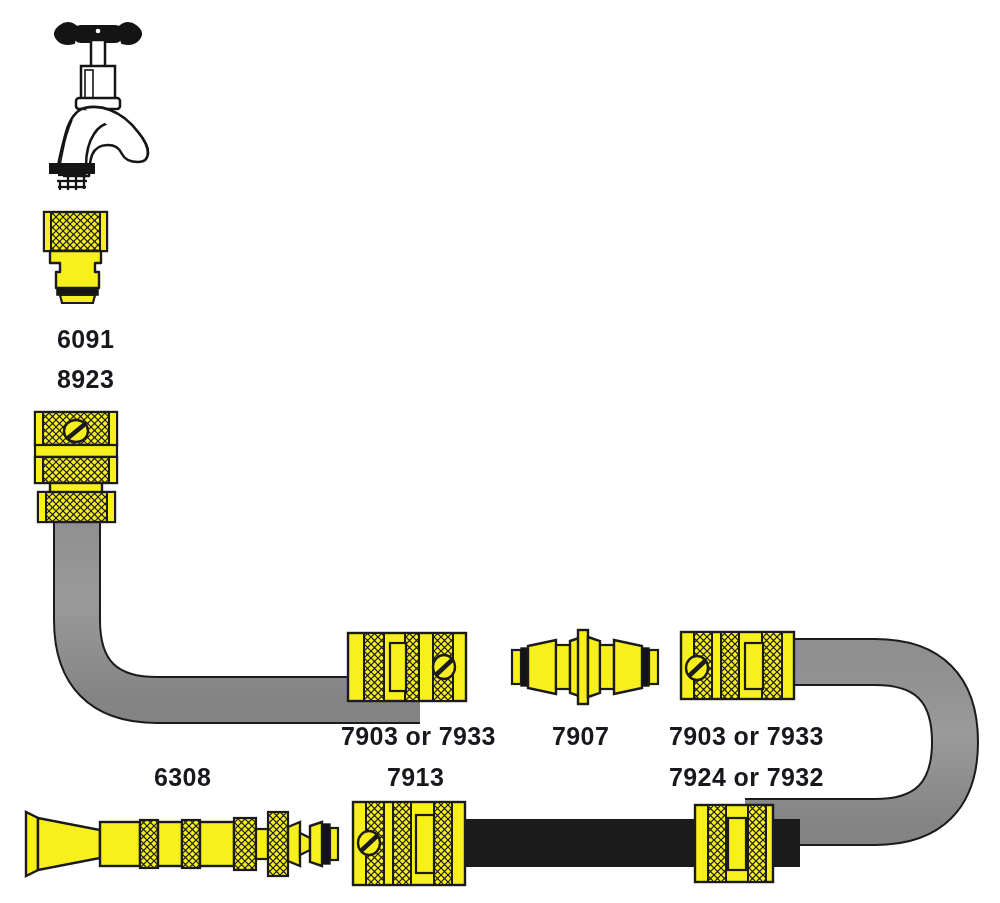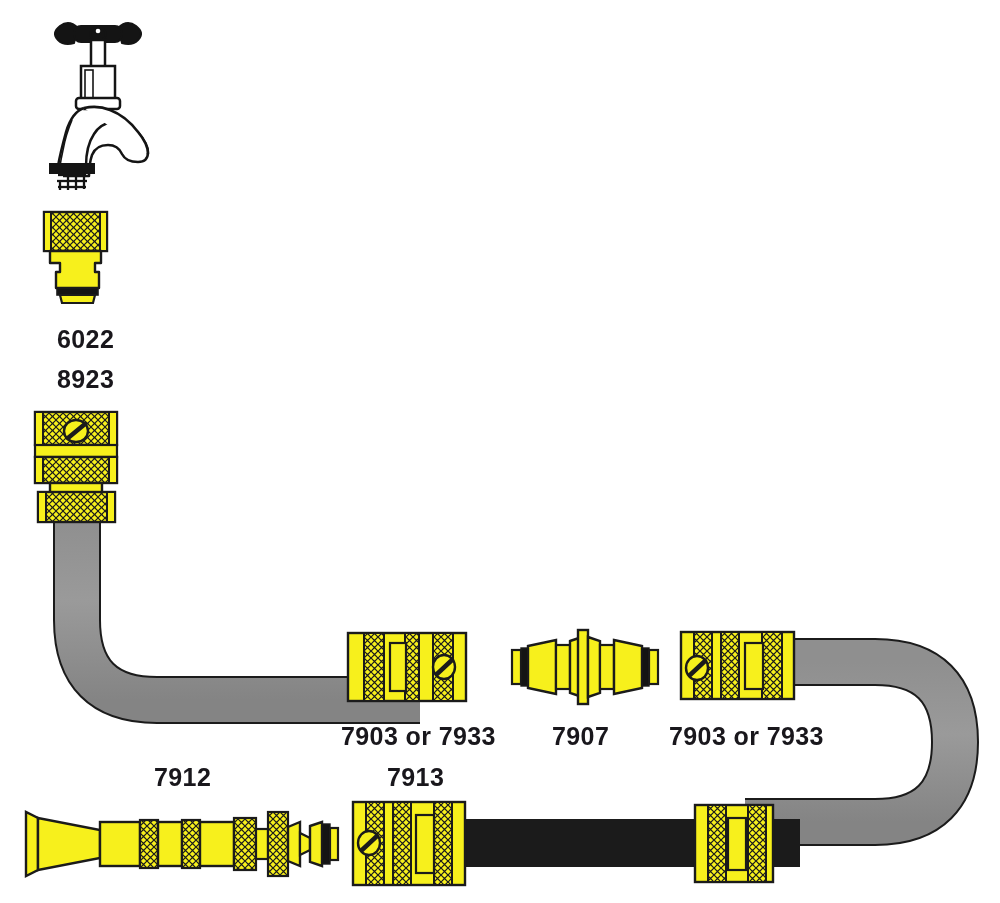--- a/index.html
+++ b/index.html
@@ -200,21 +200,22 @@
     </g>
 
     <g>
       <rect x="695" y="805" width="78" height="77" fill="#F7F01C" stroke="#1b1b1b" stroke-width="2.4"></rect>
       <rect x="708" y="805" width="18" height="77" fill="url(#knurl)" stroke="#1b1b1b" stroke-width="2"></rect>
       <rect x="748" y="805" width="18" height="77" fill="url(#knurl)" stroke="#1b1b1b" stroke-width="2"></rect>
       <rect x="728" y="818" width="18" height="52" fill="#F7F01C" stroke="#1b1b1b" stroke-width="2.2"></rect>
     </g>
   </svg>
 
-  <div class="part-label" style="left:57px; top:327px;">6022</div>
+  <div class="part-label" style="left:57px; top:327px;">6091</div>
   <div class="part-label" style="left:57px; top:367px;">8923</div>
   <div class="part-label" style="left:341px; top:724px;">7903 or 7933</div>
   <div class="part-label" style="left:552px; top:724px;text-align:center;">7907</div>
   <div class="part-label" style="left:669px; top:724px;">7903 or 7933</div>
-  <div class="part-label" style="left:154px; top:765px;">7912</div>
+  <div class="part-label" style="left:154px; top:765px;">6308</div>
   <div class="part-label" style="left:387px; top:765px;text-align:right;">7913</div>
+  <div class="part-label" style="left:669px; top:765px;">7924 or 7932</div>
 
 </div>
 
 </body></html>

